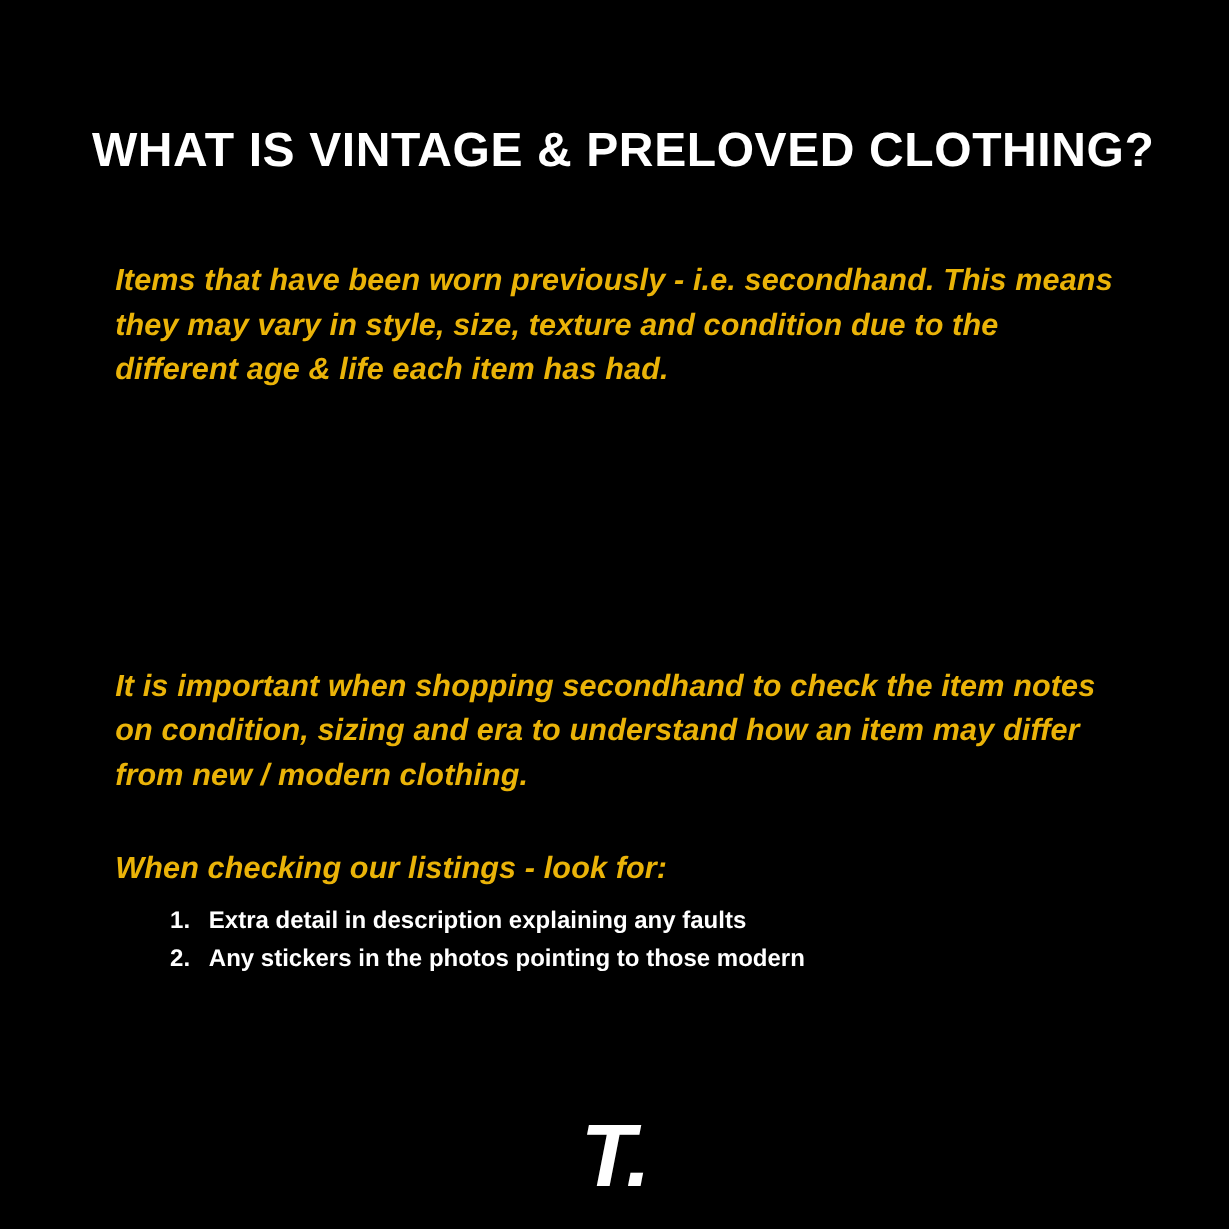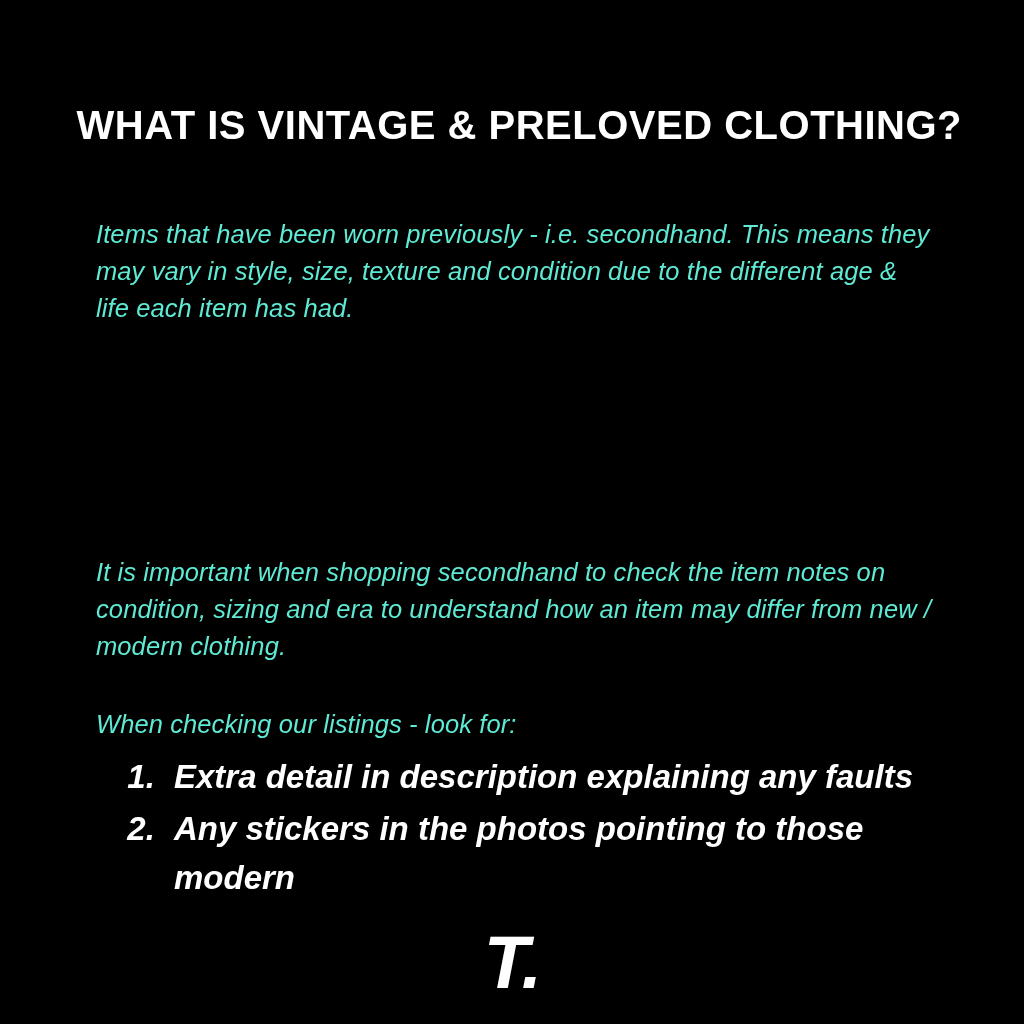--- a/index.html
+++ b/index.html
@@ -40,24 +40,24 @@
   .heading-2 {
     position: absolute;
     left: 140px;
     top: 376px;
     width: 744px;
     font-size: 38px;
   }
   .body-text {
     position: absolute;
     font-style: italic;
-    font-weight: normal;
+    font-weight: bold;
     font-size: 25.5px;
     line-height: 1.46;
-    color: #5eead4;
+    color: #eab308;
     letter-spacing: 0.1px;
   }
   .para-1 {
     left: 96px;
     top: 190px;
     width: 840px;
   }
   .para-2 {
     left: 96px;
     top: 528px;
@@ -68,23 +68,22 @@
     top: 680px;
     width: 840px;
   }
   .numbered-list {
     position: absolute;
     left: 118px;
     top: 752px;
     width: 820px;
     margin: 0;
     padding-left: 46px;
-    font-style: italic;
     font-weight: bold;
-    font-size: 33px;
+    font-size: 20px;
     line-height: 1.5;
     color: #ffffff;
   }
   .numbered-list li {
     padding-left: 10px;
     margin-bottom: 2px;
   }
   .logo {
     position: absolute;
     left: 0;

